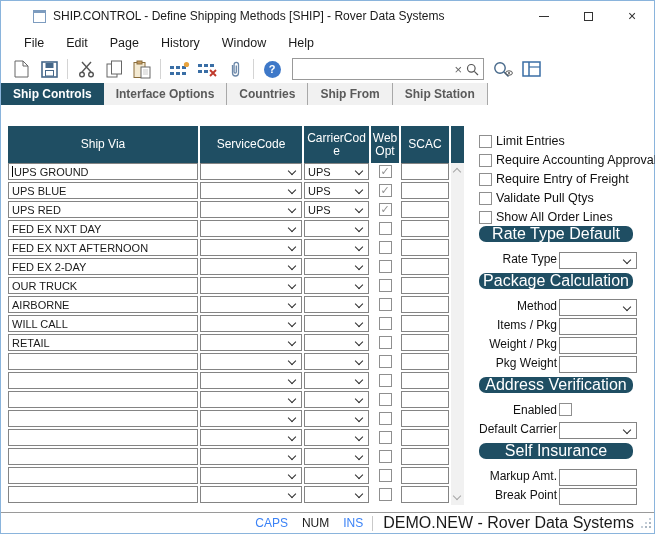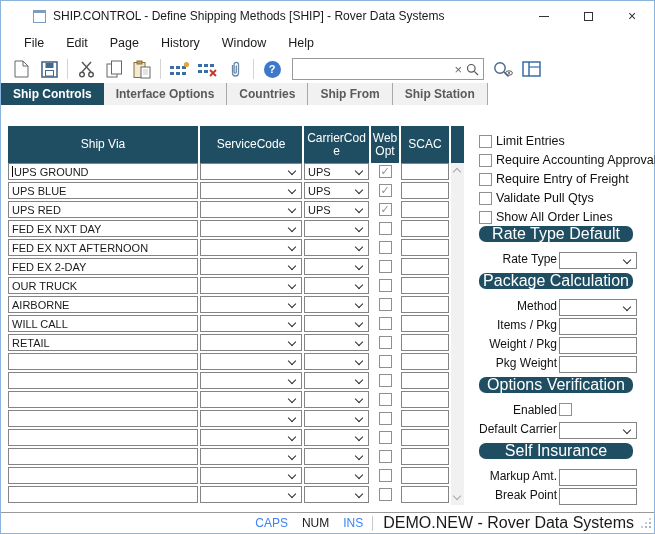--- a/index.html
+++ b/index.html
@@ -511,21 +511,21 @@
           <div class="f-input"></div>
         </div>
         <div class="f-row">
           <span class="f-label">Weight / Pkg</span>
           <div class="f-input"></div>
         </div>
         <div class="f-row">
           <span class="f-label">Pkg Weight</span>
           <div class="f-input"></div>
         </div>
-        <div class="section-bar">Options Verification</div>
+        <div class="section-bar">Address Verification</div>
         <div class="f-row">
           <span class="f-label">Enabled</span>
           <div class="checkbox"></div>
         </div>
         <div class="f-row">
           <span class="f-label">Default Carrier</span>
           <div class="f-select combo">
             <div class="chev"></div>
           </div>
         </div>

